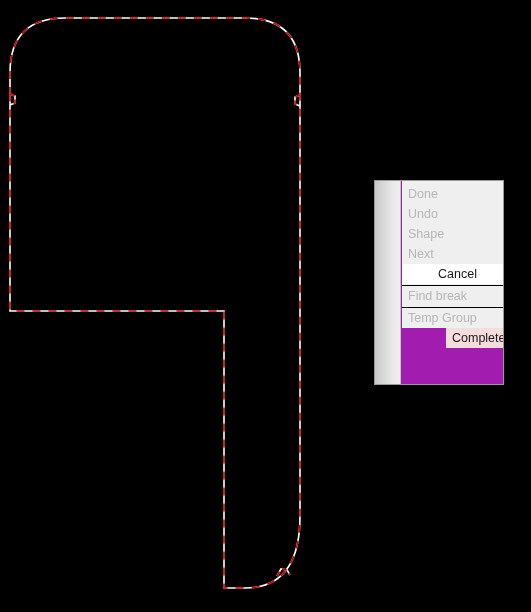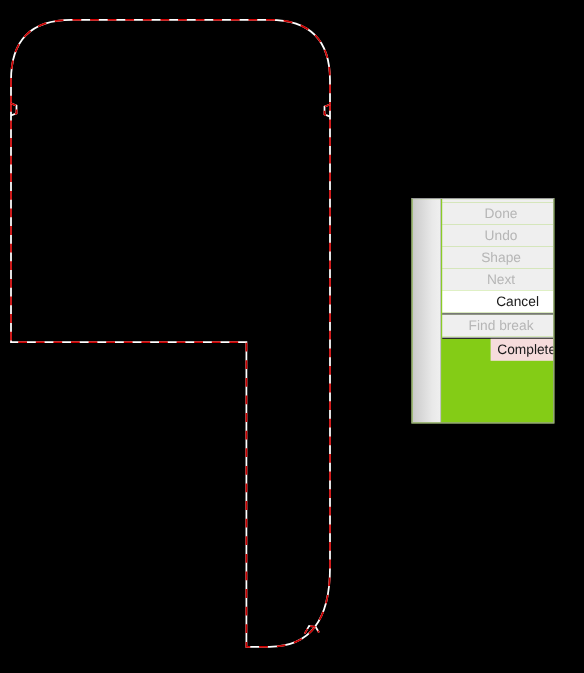--- a/index.html
+++ b/index.html
@@ -31,26 +31,25 @@
     display: block;
   }
 
   
   #context-menu {
     position: absolute;
     left: 374px;
     top: 180px;
     width: 130px;
     height: 205px;
-    background: #84cc16;
+    background: #a21caf;
     border: 1px solid #9a9a9a;
     box-sizing: border-box;
     box-shadow: 1px 1px 2px rgba(0,0,0,0.45);
     overflow: hidden;
-    text-align: center;
   }
   
   #menu-grip {
     position: absolute;
     left: 0; top: 0;
     width: 26px;
     height: 100%;
     background: linear-gradient(to right,
         #c9c9c9 0%, #cfcfcf 12%, #dcdcdc 42%,
         #e9e9e9 72%, #efefef 100%);
@@ -129,15 +128,16 @@
     <div class="menu-item">Next</div>
 
     <div class="menu-item enabled sel-white">Cancel</div>
 
     <div class="menu-sep"></div>
 
     <div class="menu-item">Find break</div>
 
     <div class="menu-sep"></div>
 
+    <div class="menu-item">Temp Group</div>
     <div class="menu-item enabled sel-pink">Complete</div>
   </div>
 </div>
 
 </body></html>

